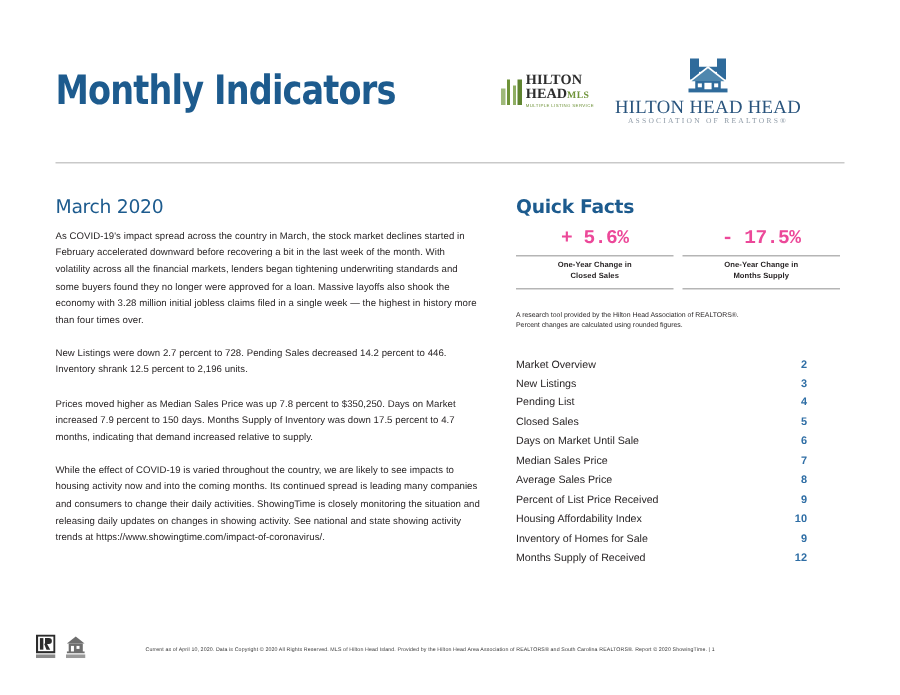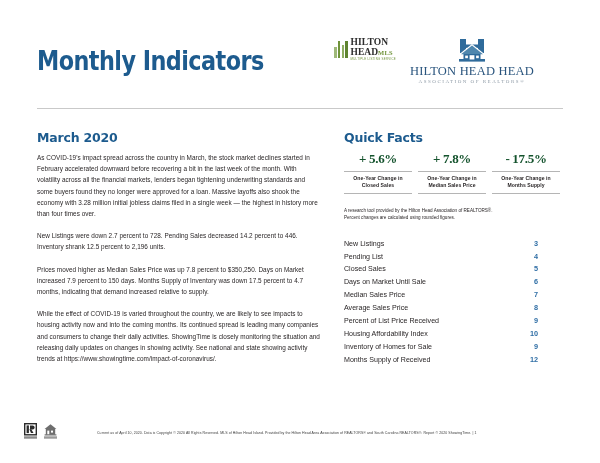--- a/index.html
+++ b/index.html
@@ -37,21 +37,21 @@
     transform-origin: left center;
     white-space: nowrap;
   }
 
   
   .logos {
     position: absolute;
     right: 18px;
     top: 38px;
     display: flex;
-    align-items: flex-start;
+    align-items: center;
     gap: 14px;
   }
   .logo-mls {
     display: flex;
     align-items: center;
     gap: 3px;
   }
   .mls-bars {
     display: flex;
     align-items: flex-end;
@@ -129,21 +129,21 @@
 
   
   .left-col {
     position: absolute;
     left: 37px;
     top: 130px;
     width: 284px;
   }
   .section-head {
     font-size: 12.5px;
-    font-weight: bold;
+    font-weight: normal;
     color: #1d5b8e;
     font-family: "DejaVu Sans", sans-serif;
     letter-spacing: -0.2px;
     margin-bottom: 7px;
   }
   .body-p {
     font-size: 6.4px;
     line-height: 11.2px;
     color: #231f20;
     margin: 0 0 11px 0;
@@ -172,22 +172,22 @@
     justify-content: space-between;
     gap: 6px;
   }
   .qf-cell {
     flex: 1 1 0;
     text-align: center;
   }
   .qf-val {
     font-size: 13px;
     font-weight: bold;
-    color: #14532d;
-    font-family: Liberation Serif, serif;
+    color: #ec4899;
+    font-family: Liberation Mono, monospace;
     letter-spacing: -0.3px;
     padding-bottom: 4px;
   }
   .qf-line {
     height: 1px;
     background: #b5b5b5;
   }
   .qf-label {
     font-size: 5.1px;
     font-weight: bold;
@@ -317,48 +317,43 @@
     <div class="qf-cell">
       <div class="qf-val">+ 5.6%</div>
       <div class="qf-line"></div>
       <div class="qf-label">
         <div>One-Year Change in</div>
         <div>Closed Sales</div>
       </div>
       <div class="qf-line"></div>
     </div>
 
-    <div class="qf-cell">
-      <div class="qf-val">+ 7.8%</div>
-      <div class="qf-line"></div>
-      <div class="qf-label">
-        <div>One-Year Change in</div>
-        <div>Median Sales Price</div>
-      </div>
-      <div class="qf-line"></div>
-    </div>
 
     <div class="qf-cell">
       <div class="qf-val">- 17.5%</div>
       <div class="qf-line"></div>
       <div class="qf-label">
         <div>One-Year Change in</div>
         <div>Months Supply</div>
       </div>
       <div class="qf-line"></div>
     </div>
 
   </div>
 
   <div class="qf-note">
     <div>A research tool provided by the Hilton Head Association of REALTORS®.</div>
     <div>Percent changes are calculated using rounded figures.</div>
   </div>
 
   <div class="toc">
+    <div class="toc-row">
+      <span class="toc-label">Market Overview</span>
+      <span class="toc-page">2</span>
+    </div>
     <div class="toc-row">
       <span class="toc-label">New Listings</span>
       <span class="toc-page">3</span>
     </div>
     <div class="toc-row">
       <span class="toc-label">Pending List</span>
       <span class="toc-page">4</span>
     </div>
     <div class="toc-row">
       <span class="toc-label">Closed Sales</span>

